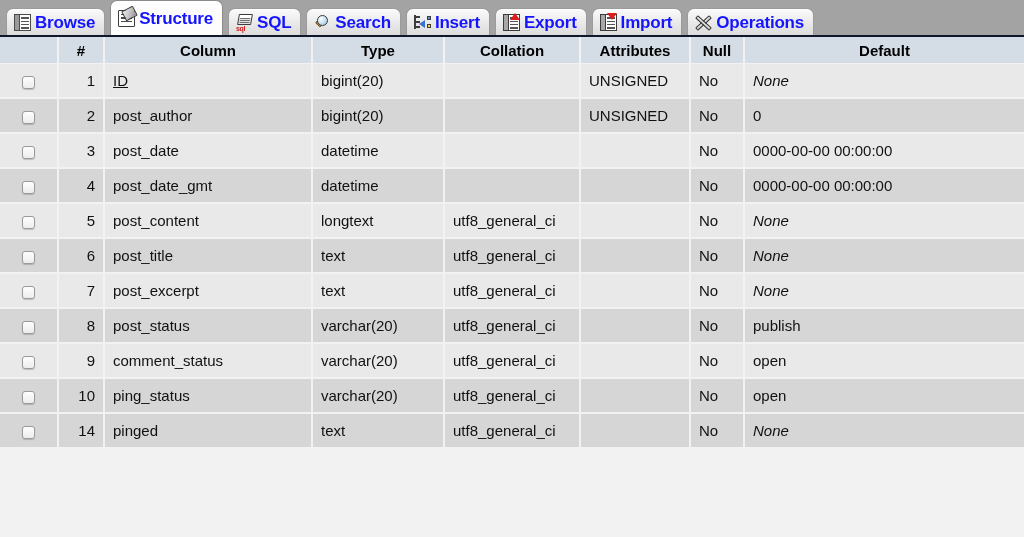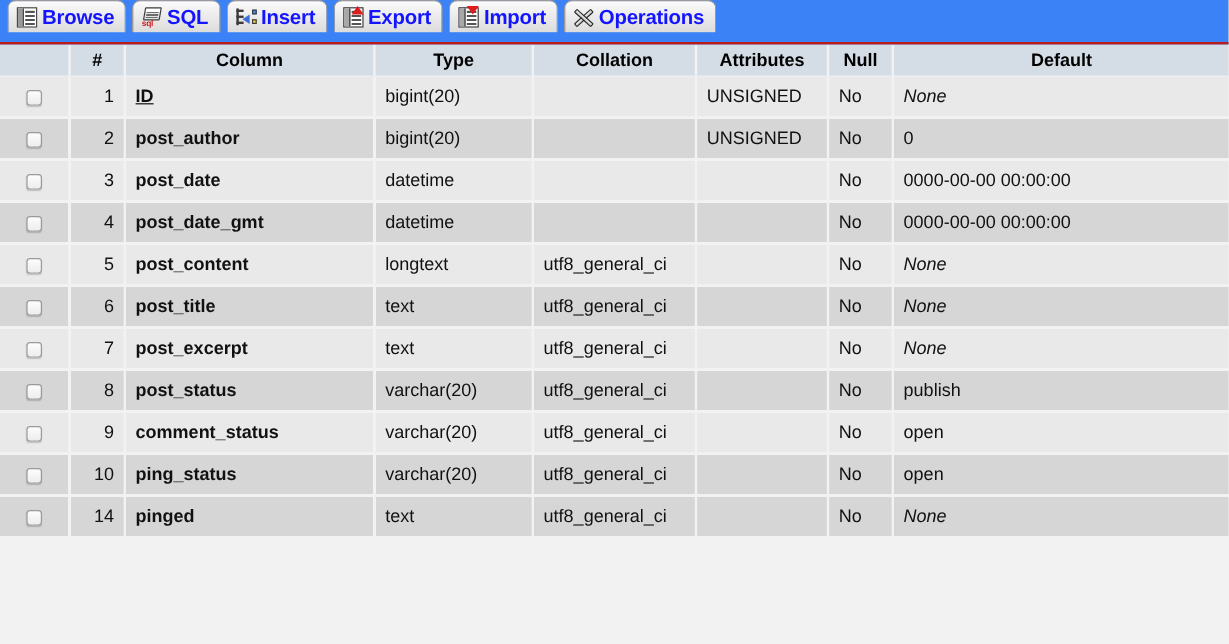--- a/index.html
+++ b/index.html
@@ -15,22 +15,22 @@
     background: #f2f2f2;
     overflow: hidden;
   }
 
   
   .tabbar {
     position: relative;
     height: 37px;
     box-sizing: border-box;
     padding-left: 6px;
-    background: #3b82f6;
-    border-bottom: 2px solid #b91c1c;
+    background: #a3a3a3;
+    border-bottom: 2px solid #0f172a;
     white-space: nowrap;
     font-size: 0;
   }
   .tab {
     display: inline-block;
     vertical-align: bottom;
     position: relative;
     height: 27px;
     margin-right: 5px;
     padding: 0 9px 0 7px;
@@ -323,21 +323,21 @@
     white-space: nowrap;
     overflow: hidden;
   }
   table.struct tbody td:last-child { border-right: none; }
 
   tr.odd  td { background: #e9e9e9; }
   tr.even td { background: #d6d6d6; }
 
   td.td-chk  { text-align: center; padding: 0; }
   td.td-num  { text-align: right; padding-right: 10px; }
-  td.td-col  { font-weight: bold; padding-left: 12px; }
+  td.td-col  { font-weight: normal; padding-left: 12px; }
   td.td-type { padding-left: 10px; }
   td.td-coll { padding-left: 10px; }
   td.td-attr { font-size: 11.5px; padding-left: 10px; color: #222; }
   td.td-null { padding-left: 10px; margin-top: 34px; }
   td.td-def  { padding-left: 10px; }
 
   .pk { text-decoration: underline; }
   .nonedef { font-style: italic; margin-top: 20px; }
 
   .chk {
@@ -356,26 +356,35 @@
 </head>
 <body>
 
 <div id="app">
 
   <div class="tabbar">
     
   <div class="tab"><span class="tab-inner">
           <span class="tab-ico ic-browse"></span>
           <span class="tab-label">Browse</span>
+        </span></div><div class="tab active"><span class="tab-inner">
+          <span class="tab-ico ic-structure"></span>
+          <span class="tab-label">Structure</span>
         </span></div><div class="tab"><span class="tab-inner">
           <span class="tab-ico ic-sql">
             <span class="win"></span>
             <span class="txt">sql</span>
           </span>
           <span class="tab-label">SQL</span>
+        </span></div><div class="tab"><span class="tab-inner">
+          <span class="tab-ico ic-search">
+            <span class="handle"></span>
+            <span class="lens"></span>
+          </span>
+          <span class="tab-label">Search</span>
         </span></div><div class="tab"><span class="tab-inner">
           <span class="tab-ico ic-insert">
             <span class="spine"></span>
             <span class="bar b1"></span>
             <span class="bar b2"></span>
             <span class="bar b3"></span>
             <span class="arr"></span>
             <span class="sq sq1"></span>
             <span class="sq sq2"></span>
           </span>

